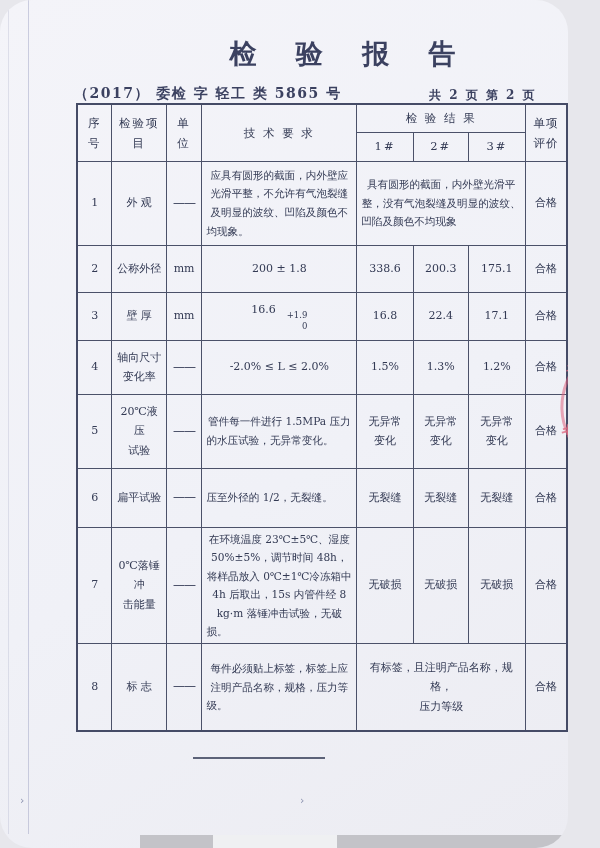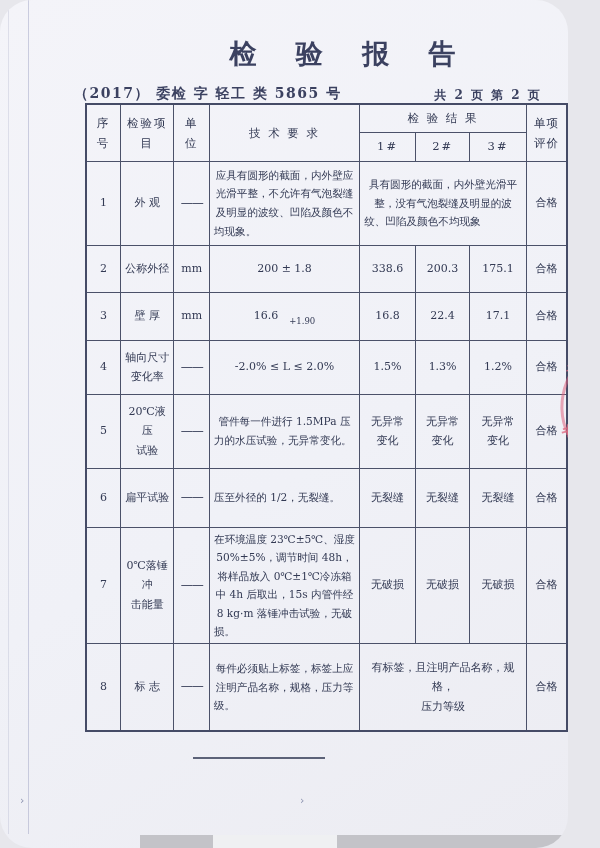--- a/index.html
+++ b/index.html
@@ -21,46 +21,46 @@
   .title{
     position:absolute;top:36px;left:100px;width:500px;
     text-align:center;font-size:27px;font-weight:bold;
     letter-spacing:15px;color:#3b4160;
   }
   .docno{
     position:absolute;top:85px;left:74px;font-size:14px;
     letter-spacing:1.5px;color:#3b4160;font-weight:bold;
   }
   .pageinfo{
-    position:absolute;top:87px;left:429px;width:118px;text-align:center;
+    position:absolute;top:87px;left:429px;width:118px;text-align:left;
     font-size:12px;letter-spacing:2px;color:#3b4160;font-weight:bold;
   }
 
   table.report{
-    position:absolute;left:85px;top:103px;
+    position:absolute;left:76px;top:103px;
     border-collapse:collapse;table-layout:fixed;
     border:2.5px solid #454b66;
     font-size:11px;color:#333a54;
   }
   table.report td,table.report th{
     border:1.5px solid #4b5169;
     text-align:center;vertical-align:middle;
     padding:2px 4px;font-weight:normal;
     white-space:pre-line;line-height:1.75;
     overflow:hidden;box-sizing:border-box;
   }
   th{font-size:11.5px;letter-spacing:2px;}
   th.eval-h{line-height:2.3;letter-spacing:1px;margin-top:36px;}
   td.just{
     text-align:justify;text-align-last:left;
     padding:4px 8px;line-height:1.85;font-size:10.6px;
   }
   td.dash{letter-spacing:-1px;font-size:12px;}
   .tol{
-    display:inline-flex;flex-direction:row;
+    display:inline-flex;flex-direction:column;
     font-size:8.5px;line-height:1.25;vertical-align:-5px;
     margin-left:11px;text-align:right;white-space:nowrap;
   }
   .sigline{
     position:absolute;left:193px;top:757px;width:132px;height:2px;
     background:#5c6278;
   }
   .scanmark{
     position:absolute;font-size:11px;color:#7b83a3;opacity:.85;
     font-family:"DejaVu Sans","Liberation Sans",sans-serif;

